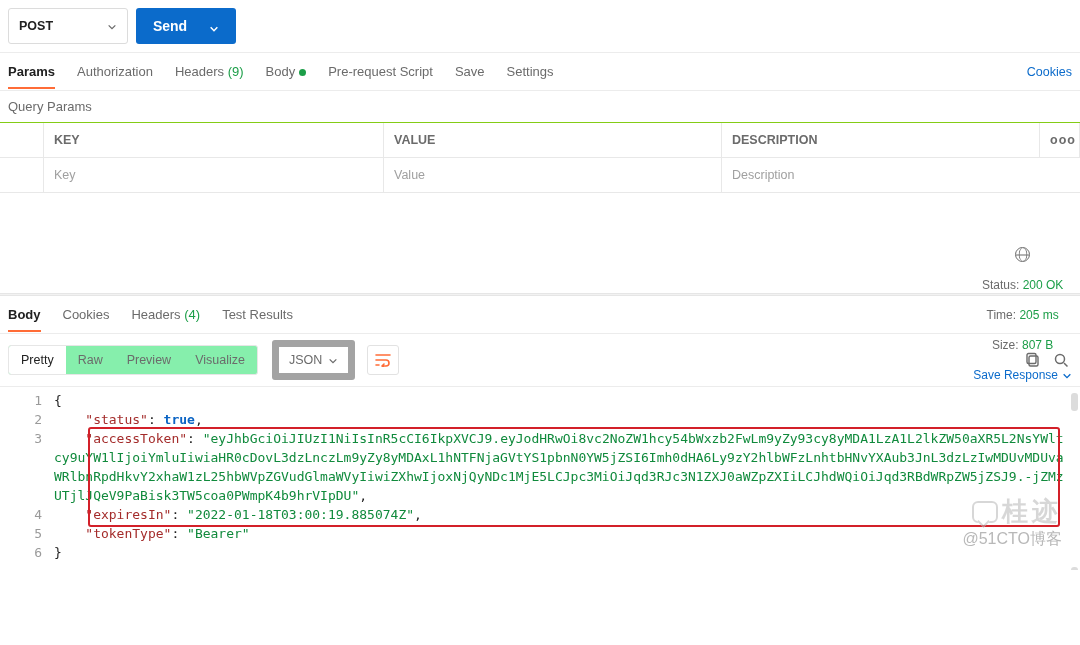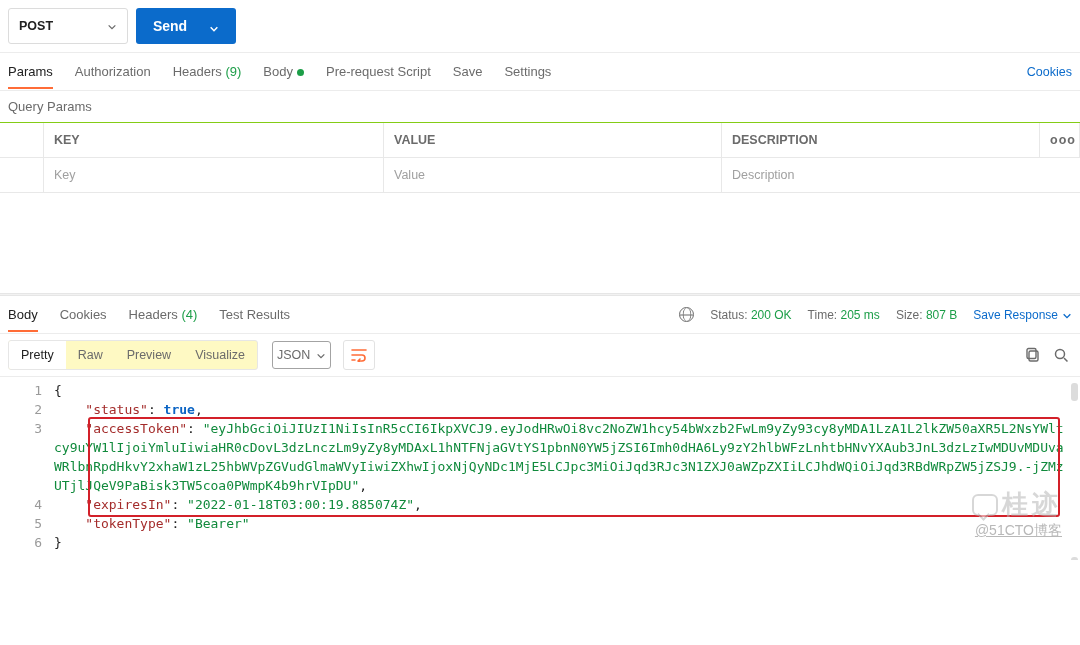--- a/index.html
+++ b/index.html
@@ -10,21 +10,21 @@
   .method-select { width:120px; height:36px; border:1px solid #dcdcdc; border-radius:3px; display:flex; align-items:center; justify-content:space-between; padding:0 10px; font-weight:600; color:#212121; }
   .chev { width:10px; height:10px; }
   .chev svg { width:100%; height:100%; }
   .url-input { flex:1; height:36px; border:1px solid #dcdcdc; border-radius:3px; padding:0 10px; font-size:13px; color:#212121; }
   .send-btn { width:100px; height:36px; background:#0b6bcb; color:#fff; border:none; border-radius:3px; display:flex; align-items:center; justify-content:center; gap:22px; font-weight:600; font-size:14px; }
   .send-btn .chev svg path { stroke:#fff; }
 
   
   .tabs { display:flex; align-items:center; padding:0 8px; border-bottom:1px solid #ececec; height:38px; gap:22px; }
   .tab { color:#6b6b6b; font-size:13px; cursor:pointer; }
-  .tab.active { color:#212121; font-weight:400; position:relative; }
+  .tab.active { color:#212121; font-weight:700; position:relative; }
   .tab.active::after { content:""; position:absolute; left:0; right:0; bottom:-10px; height:2px; background:#ff6c37; }
   .tab .count { color:#1c9e48; }
   .tab .dot { display:inline-block; width:7px; height:7px; background:#1c9e48; border-radius:50%; margin-left:4px; vertical-align:middle; }
   .tabs .spacer { flex:1; }
   .cookies-link { color:#0b6bcb; font-weight:500; cursor:pointer; }
 
   
   .sub-head { padding:8px 8px; color:#6b6b6b; font-size:13px; }
 
   
@@ -41,35 +41,35 @@
   .ptr.input .ptc { color:#a0a0a0; }
 
   .blank-area { height:100px; background:#fff; }
 
   
   .divider { height:3px; background:#f2f2f2; border-top:1px solid #e6e6e6; border-bottom:1px solid #e6e6e6; }
 
   
   .resp-tabs { display:flex; align-items:center; padding:0 8px; border-bottom:1px solid #ececec; height:38px; gap:22px; }
   .resp-tabs .tab.active::after { bottom:-10px; }
-  .status-strip { display:flex; align-items:center; gap:16px; margin-left:auto; font-size:12px; color:#6b6b6b; }
+  .status-strip { display:flex; align-items:center; gap:16px; margin-left:auto; font-size:12px; color:#6b6b6b;flex-direction:column; }
   .status-strip .ok { color:#1c9e48; }
   .status-strip .val { color:#1c9e48; }
   .save-resp { color:#0b6bcb; font-weight:500; display:flex; align-items:center; gap:4px; }
 
   .globe { width:15px; height:15px; border:1.3px solid #6b6b6b; border-radius:50%; position:relative; }
   .globe::before { content:""; position:absolute; left:0; right:0; top:50%; border-top:1.3px solid #6b6b6b; transform:translateY(-50%); }
   .globe::after { content:""; position:absolute; top:0; bottom:0; left:50%; width:7px; border:1.3px solid #6b6b6b; border-radius:50%; transform:translateX(-50%); border-top:none; border-bottom:none; }
 
   
   .viewer-bar { display:flex; align-items:center; gap:6px; padding:6px 8px; border-bottom:1px solid #ececec; }
-  .seg { display:flex; background:#fef9c3; border:1px solid #e6e6e6; border-radius:3px; overflow:hidden; }
+  .seg { display:flex; background:#86efac; border:1px solid #e6e6e6; border-radius:3px; overflow:hidden; }
   .seg .seg-btn { padding:7px 12px; font-size:12.5px; color:#6b6b6b; }
   .seg .seg-btn.active { background:#fff; color:#212121; }
-  .pill { display:flex; align-items:center; gap:6px; border:1px solid #a3a3a3; border-radius:3px; padding:6px 4px; font-size:12.5px; color:#6b6b6b; margin-left:8px; }
+  .pill { display:flex; align-items:center; gap:6px; border:7px solid #a3a3a3; border-radius:3px; padding:6px 10px; font-size:12.5px; color:#6b6b6b; margin-left:8px; }
   .wrap-btn { width:32px; height:30px; border:1px solid #e2e2e2; border-radius:3px; display:flex; align-items:center; justify-content:center; margin-left:6px; }
   .icon-btn { width:22px; height:22px; display:flex; align-items:center; justify-content:center; color:#6b6b6b; }
 
   
   .code-wrap { position:relative; }
   .code { font-family: ui-monospace, SFMono-Regular, Menlo, Consolas, monospace; font-size:13px; line-height:19px; padding:4px 0 8px 0; position:relative; }
   .code-line { display:flex; }
   .gutter { width:54px; text-align:right; padding-right:12px; color:#9a9a9a; user-select:none; flex:none; }
   .src { white-space:pre; overflow:hidden; }
   .tok-key { color:#a42c2b; }
@@ -220,15 +220,15 @@
   <div class="hl-box" style="left:88px; top:40px; width:972px; height:100px;"></div>
   <div class="vscroll" style="height:18px;"></div>
   <div class="vscroll" style="height:14px; top:180px;"></div>
 </div>
 
 <div class="wm">
   <div class="zh">
         <span class="chat"></span>
         <span>桂迹</span>
       </div>
-  <div style="font-size:14px;text-decoration:underline;">@51CTO博客</div>
+  <div style="font-size:16px;">@51CTO博客</div>
 </div>
 </div>
 
 </body></html>

